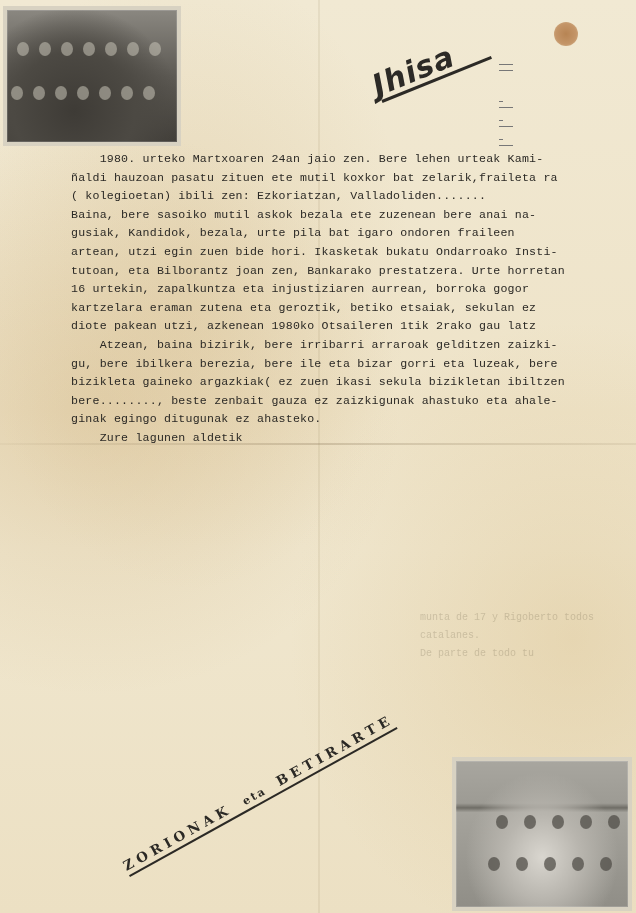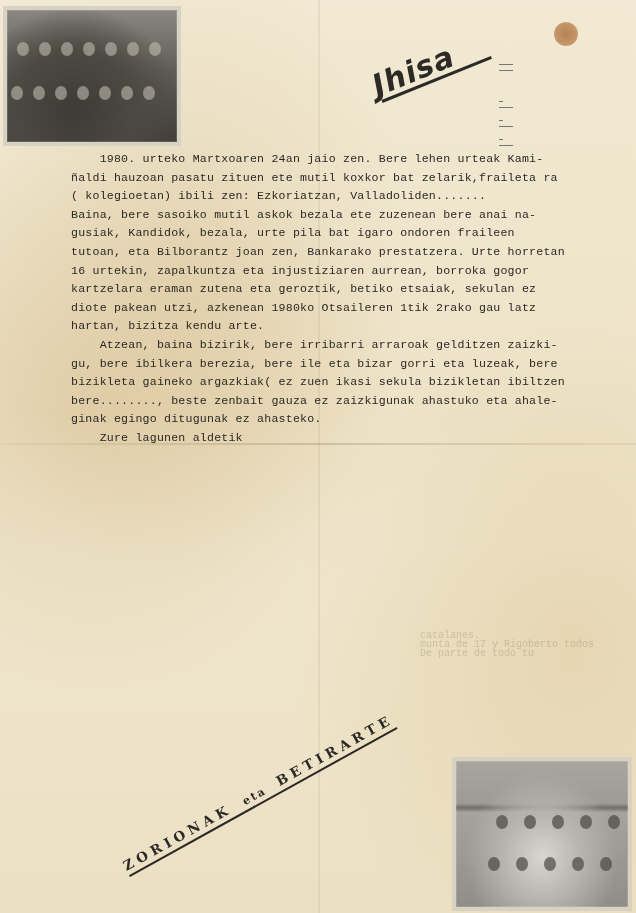--- a/index.html
+++ b/index.html
@@ -125,39 +125,39 @@
 
 <div class="body-text">
   <div>
     <span class="line">    1980. urteko Martxoaren 24an jaio zen. Bere lehen urteak Kami-</span>
     <span class="line">ñaldi hauzoan pasatu zituen ete mutil koxkor bat zelarik,fraileta ra</span>
     <span class="line">( kolegioetan) ibili zen: Ezkoriatzan, Valladoliden.......</span>
   </div>
   <div>
     <span class="line">Baina, bere sasoiko mutil askok bezala ete zuzenean bere anai na-</span>
     <span class="line">gusiak, Kandidok, bezala, urte pila bat igaro ondoren fraileen</span>
+    <span class="line">artean, utzi egin zuen bide hori. Ikasketak bukatu Ondarroako Insti-</span>
     <span class="line">tutoan, eta Bilborantz joan zen, Bankarako prestatzera. Urte horretan</span>
     <span class="line">16 urtekin, zapalkuntza eta injustiziaren aurrean, borroka gogor</span>
     <span class="line">kartzelara eraman zutena eta geroztik, betiko etsaiak, sekulan ez</span>
     <span class="line">diote pakean utzi, azkenean 1980ko Otsaileren 1tik 2rako gau latz</span>
-    <span class="line">hartan, bizitza kendu arte.</span>
   </div>
   <div>
     <span class="line">    Atzean, baina bizirik, bere irribarri arraroak gelditzen zaizki-</span>
     <span class="line">gu, bere ibilkera berezia, bere ile eta bizar gorri eta luzeak, bere</span>
     <span class="line">bizikleta gaineko argazkiak( ez zuen ikasi sekula bizikletan ibiltzen</span>
     <span class="line">bere........, beste zenbait gauza ez zaizkigunak ahastuko eta ahale-</span>
     <span class="line">ginak egingo ditugunak ez ahasteko.</span>
   </div>
   <div>
     <span class="line">    Zure lagunen aldetik</span>
   </div>
 </div>
 
-<div class="bleed" style="top:639px;">munta de 17 y Rigoberto todos</div>
+<div class="bleed" style="top:612px;">munta de 17 y Rigoberto todos</div>
 <div class="bleed" style="top:630px;">catalanes.</div>
 <div class="bleed" style="top:648px;">De parte de todo tu</div>
 
 <div class="zorionak">
   <span class="big">ZORIONAK</span><span class="small">eta</span><span class="big">BETIRARTE</span>
 </div>
 
 <div class="photo photo-bottom">
   <div class="photo-inner"></div>
   <div class="heads" style="left:44px; top:58px; gap:16px;">

